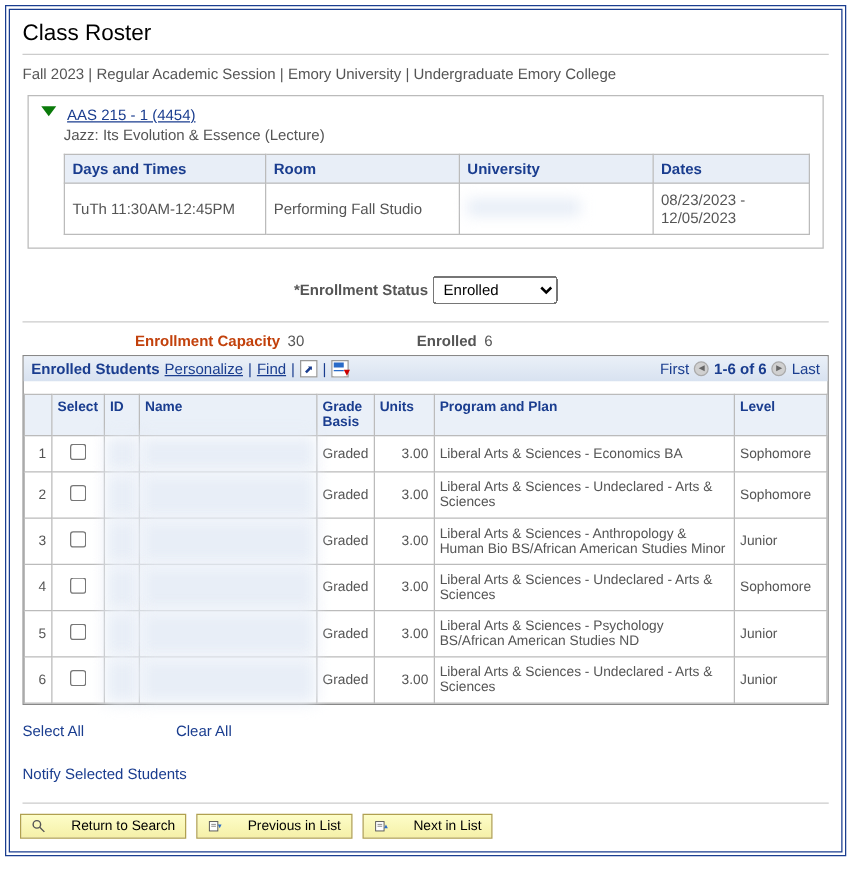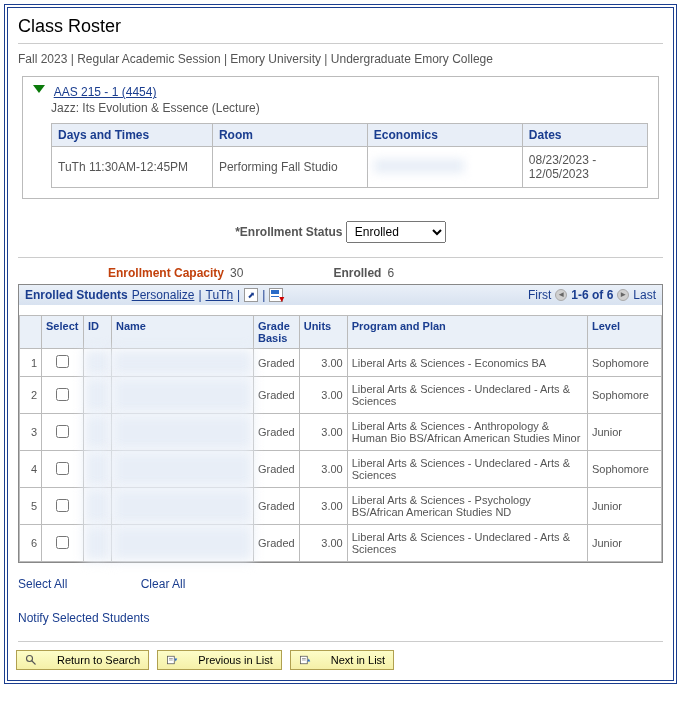--- a/index.html
+++ b/index.html
@@ -56,21 +56,21 @@
     <div>
       <span class="triangle"></span>
       <a class="course-link">AAS 215 - 1 (4454)</a>
     </div>
     <div class="course-desc">Jazz: Its Evolution &amp; Essence (Lecture)</div>
     <table class="schedule-table">
       <tbody>
           <tr>
         <th style="width:27%">Days and Times</th>
         <th style="width:26%">Room</th>
-        <th style="width:26%">Economics</th>
+        <th style="width:26%">University</th>
         <th style="width:21%">Dates</th>
       </tr>
       <tr>
         <td>TuTh 11:30AM-12:45PM</td>
         <td>Performing Fall Studio</td>
         <td><span class="blurred"></span></td>
         <td>08/23/2023 - 12/05/2023</td>
       </tr>
     </tbody>
       </table>
@@ -89,21 +89,21 @@
     <span class="stat-val">30</span>
     <span class="stat-label2">Enrolled</span>
     <span class="stat-val">6</span>
   </div>
 
   <div class="grid-box">
     <div class="grid-toolbar">
       <span class="bold-label">Enrolled Students</span>
       <a>Personalize</a>
       <span>|</span>
-      <a>TuTh</a>
+      <a>Find</a>
       <span>|</span>
       <span class="icon-btn">⬈</span>
       <span>|</span>
       <span class="icon-btn" style="position:relative">
         <span style="position:absolute;left:1px;top:1px;width:8px;height:4px;background:#2a6bc8"></span>
         <span style="position:absolute;left:1px;bottom:0;width:8px;height:5px;background:#fff;border-top:1px solid #2a6bc8"></span>
         <span style="position:absolute;right:-2px;bottom:-2px;color:#c00;font-size:10px;line-height:8px">▾</span>
       </span>
       <div class="nav-group">
         <span style="cursor:pointer">First</span>

